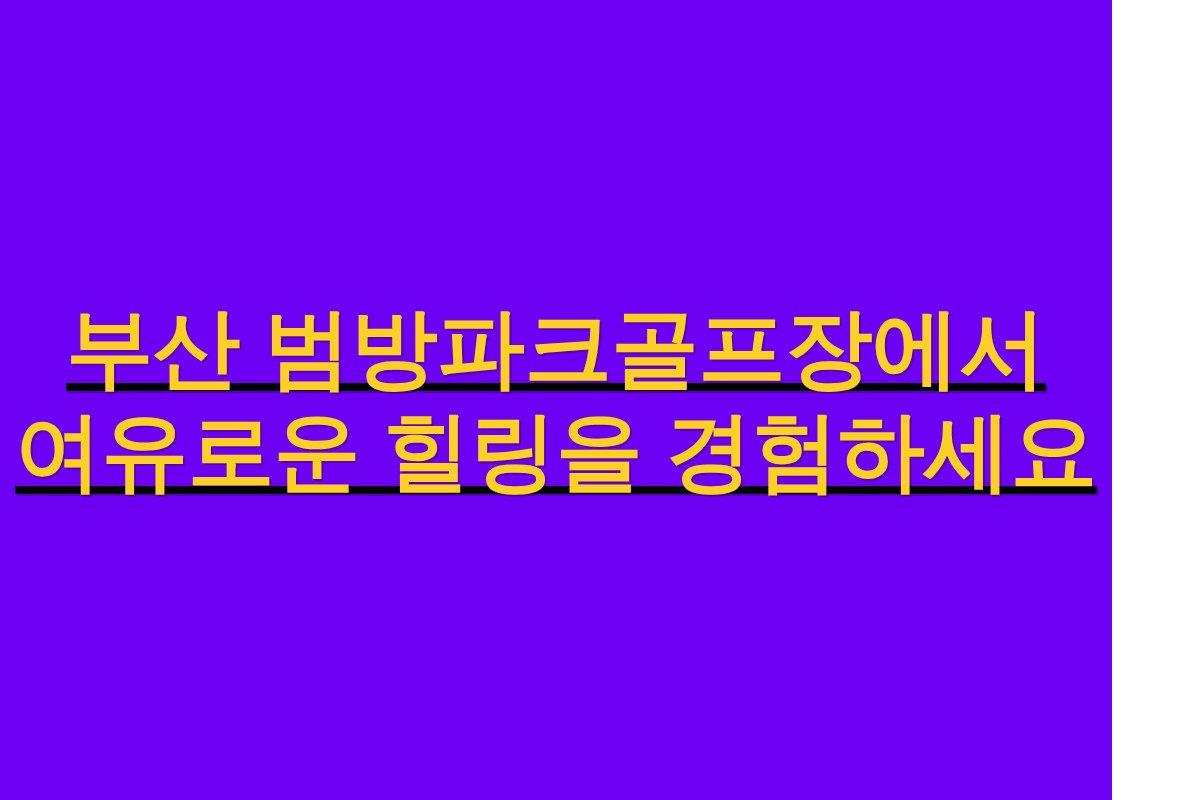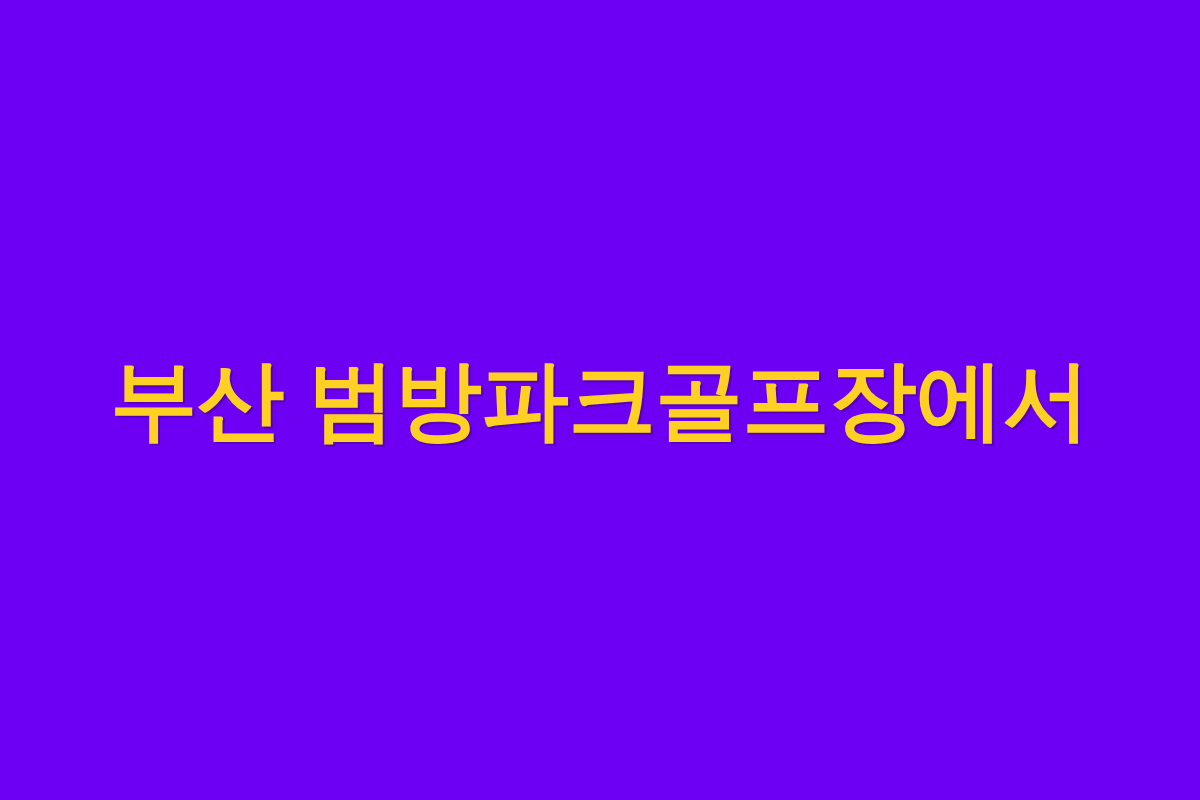--- a/index.html
+++ b/index.html
@@ -10,28 +10,29 @@
 
   body {
     width: 1200px;
     height: 800px;
     overflow: hidden;
     font-family: "Liberation Sans", "DejaVu Sans", sans-serif;
   }
 
   #banner {
     position: relative;
-    width: 1200px;
+    width: 1112px;
     height: 800px;
     box-sizing: border-box;
     display: flex;
     flex-direction: column;
     align-items: center;
     justify-content: center;
     background: #6D00F2; 
+    text-decoration: underline;
   }
 
   #headline {
     display: flex;
     flex-direction: column;
     align-items: center;
     justify-content: center;
     gap: 0;
     width: 100%;
     text-align: center;
@@ -54,15 +55,16 @@
   .headline-line-1 { font-size: 90px; }
   .headline-line-2 { font-size: 92px; }
 </style>
 </head>
 <body>
 
 <div id="banner" style="background: rgb(109, 0, 242);">
 
   <div id="headline">
     <span class="headline-line headline-line-1" style="color: rgb(255, 208, 36); font-size: 87.4119px;">부산 범방파크골프장에서</span>
+    <span class="headline-line headline-line-2" style="color: rgb(255, 208, 36); font-size: 86.7014px;">여유로운 힐링을 경험하세요</span>
   </div>
 
 </div>
 
 </body></html>

